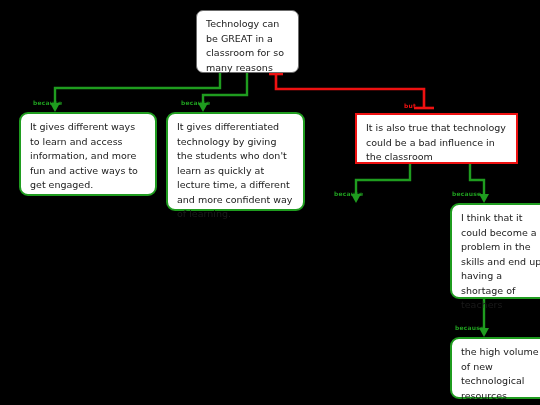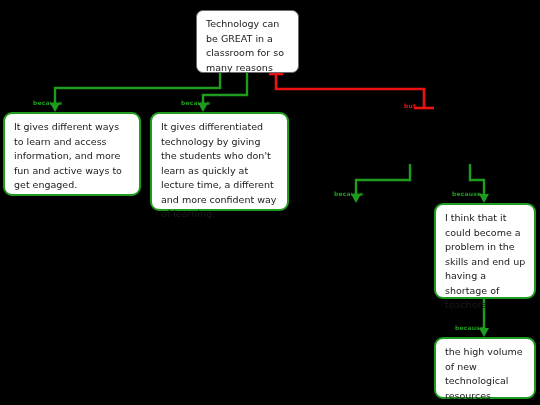--- a/index.html
+++ b/index.html
@@ -25,20 +25,21 @@
     padding: 6px 8px 6px 9px;
     white-space: pre-line;
   }
   .node.root {
     border: 1px solid #6b6b6b;
     border-radius: 7px;
   }
   .node.green {
     border: 2px solid #1f9c1f;
     border-radius: 9px;
+    margin-left: 16px;
   }
   .node.red {
     border: 2px solid #ee1111;
     border-radius: 0px;
   }
   .conn {
     position: absolute;
   }
   .conn svg {
     display: block;
@@ -114,19 +115,20 @@
   <div class="edge-label green" style="left:452px; top:190px;">because</div>
 
   <div class="edge-label green" style="left:455px; top:324px;">because</div>
 
   <div class="node root" style="left:196px; top:10px; width:103px; height:63px;">Technology can be GREAT in a classroom for so many reasons</div>
 
   <div class="node green" style="left:3px; top:112px; width:138px; height:84px;">It gives different ways to learn and access information, and more fun and active ways to get engaged.</div>
 
   <div class="node green" style="left:150px; top:112px; width:139px; height:99px;">It gives differentiated technology by giving the students who don't learn as quickly at lecture time, a different and more confident way of learning.</div>
 
+  <div class="node red" style="left:355px; top:113px; width:163px; height:51px;">It is also true that technology could be a bad influence in the classroom</div>
 
 
   <div class="node green" style="left:434px; top:203px; width:102px; height:96px;">I think that it could become a problem in the skills and end up having a shortage of teachers</div>
 
   <div class="node green" style="left:434px; top:337px; width:102px; height:62px;">the high volume of new technological resources requires new skills</div>
 
 </div>
 
 </body></html>

